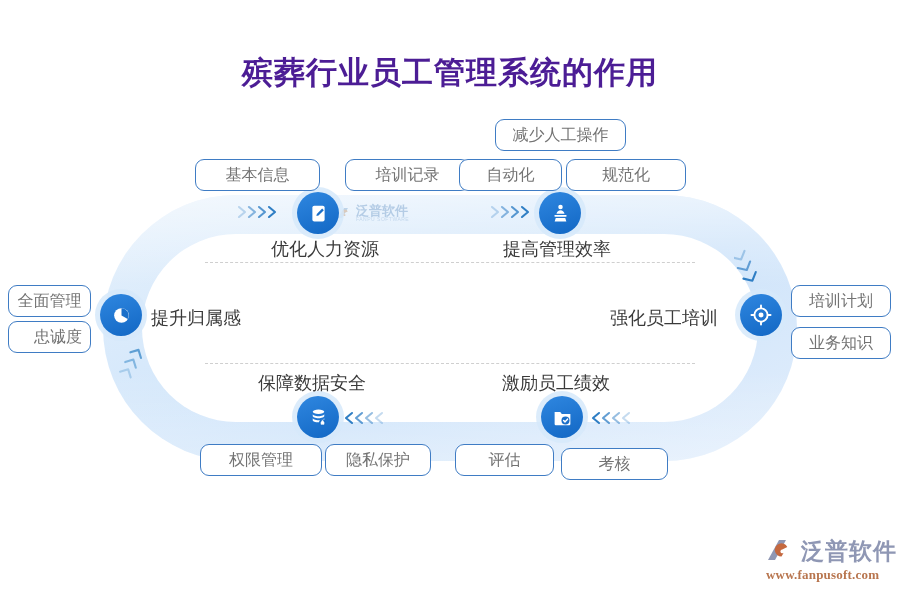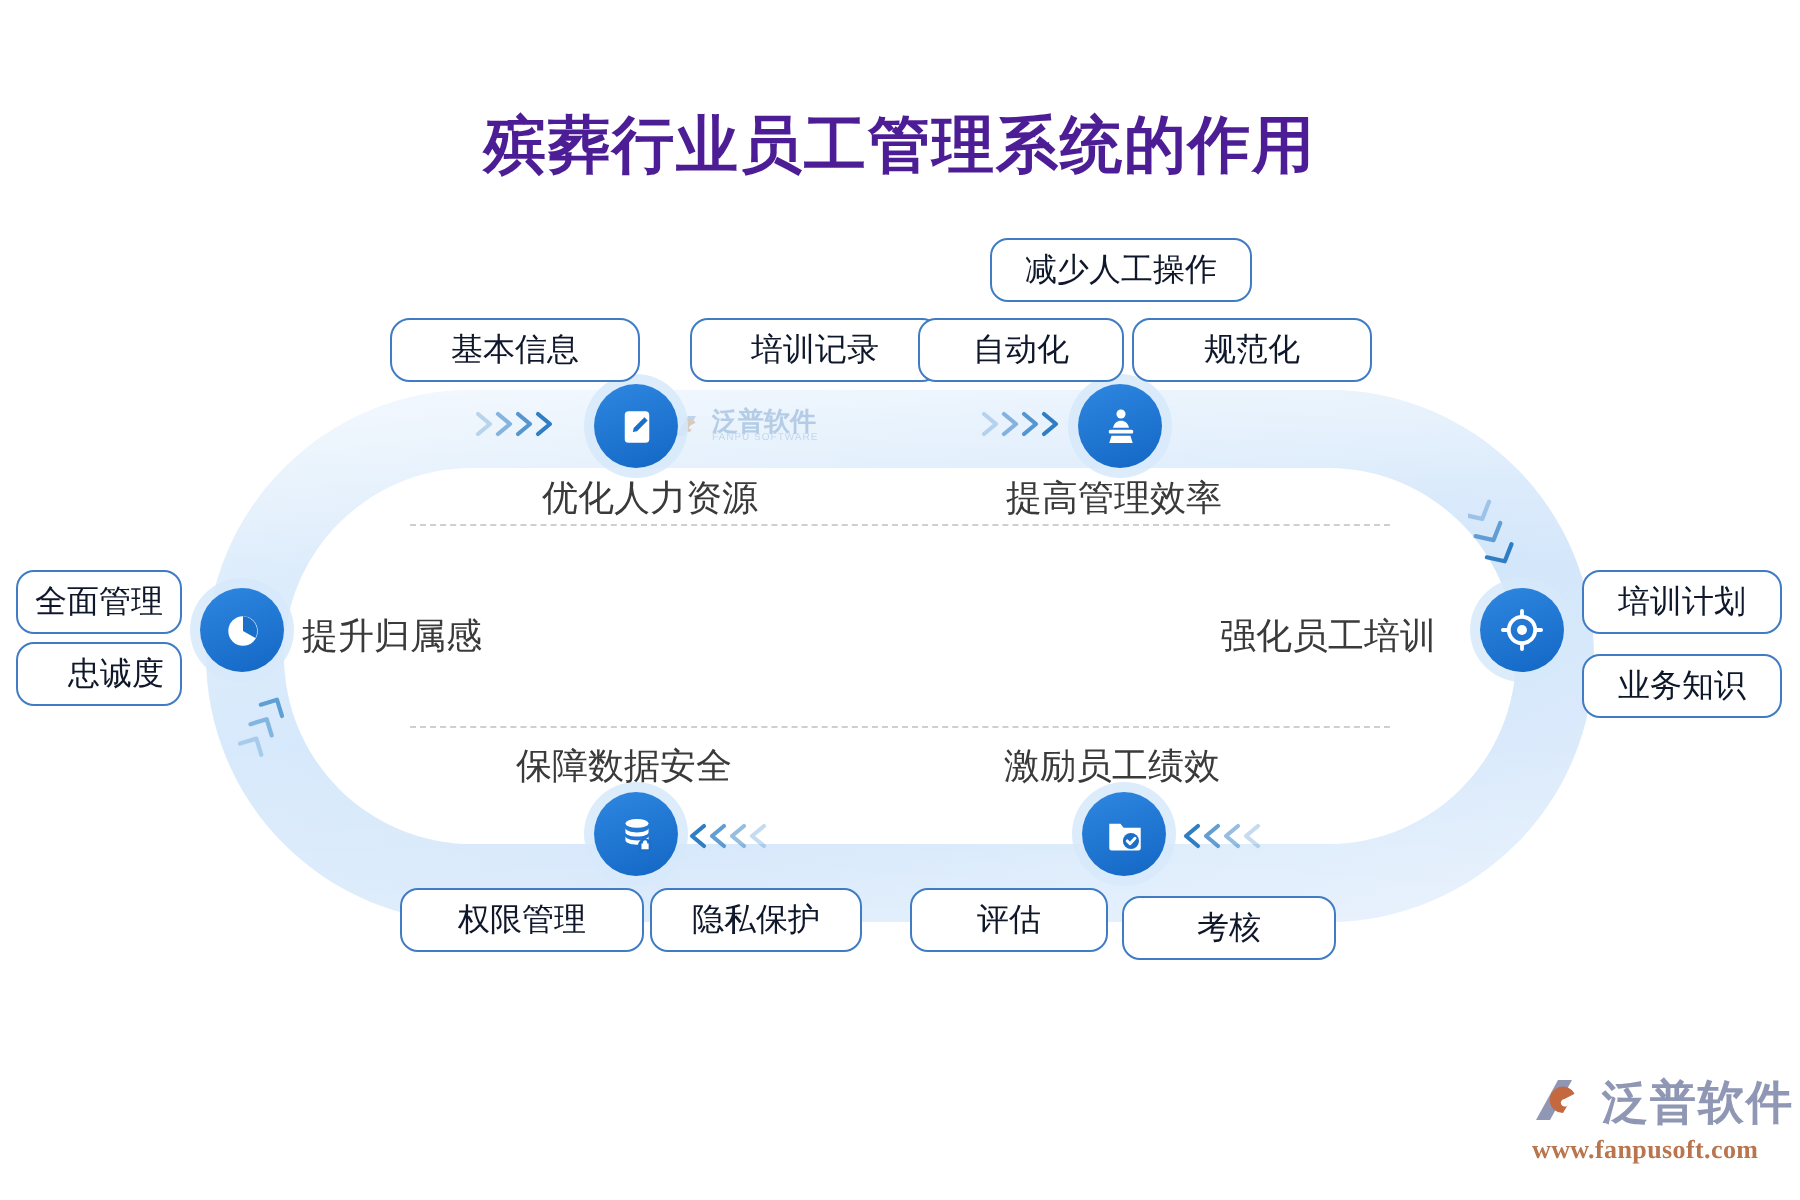--- a/index.html
+++ b/index.html
@@ -114,28 +114,28 @@
   .cap-data   { left: 258px; top: 371px; }
   .cap-belong { left: 151px; top: 306px; }
 
   
   .tag {
     position: absolute;
     box-sizing: border-box;
     background: #ffffff;
     border: 1.4px solid #3f7cc4;
     border-radius: 9px;
-    color: #0f172a;
+    color: #737373;
     font-size: 16px;
     display: flex;
     align-items: center;
     justify-content: center;
     white-space: nowrap;
   }
-  .t-basic   { left: 195px;  top: 159px; width: 125px; height: 32px; border-radius: 10px; }
+  .t-basic   { left: 195px;  top: 159px; width: 125px; height: 32px; }
   .t-trainrec{ left: 325px;  top: 159px; width: 125px; height: 32px; margin-left: 20px; }
   .t-auto    { left: 459px;  top: 159px; width: 103px; height: 32px; }
   .t-norm    { left: 566px;  top: 159px; width: 120px; height: 32px; }
   .t-reduce  { left: 495px;  top: 119px; width: 131px; height: 32px; }
 
   .t-allmgmt { left: 8px;   top: 285px; width: 83px;  height: 32px; }
   .t-loyal   { left: 8px;   top: 321px; width: 83px;  height: 32px; padding-left: 17px; }
 
   .t-plan    { left: 791px; top: 285px; width: 100px; height: 32px; }
   .t-biz     { left: 791px; top: 327px; width: 100px; height: 32px; }

